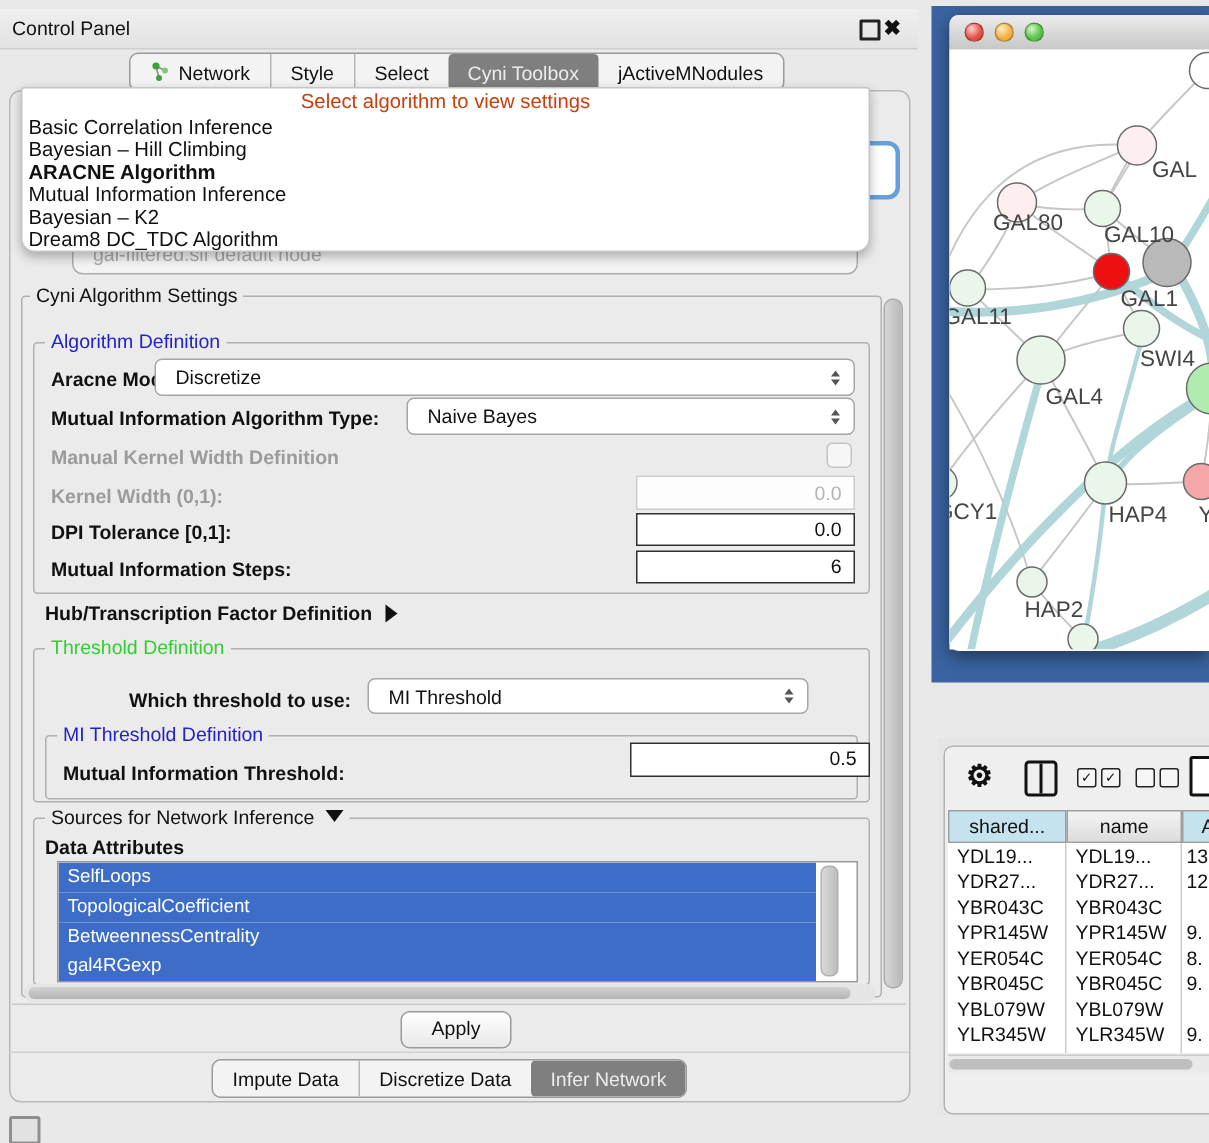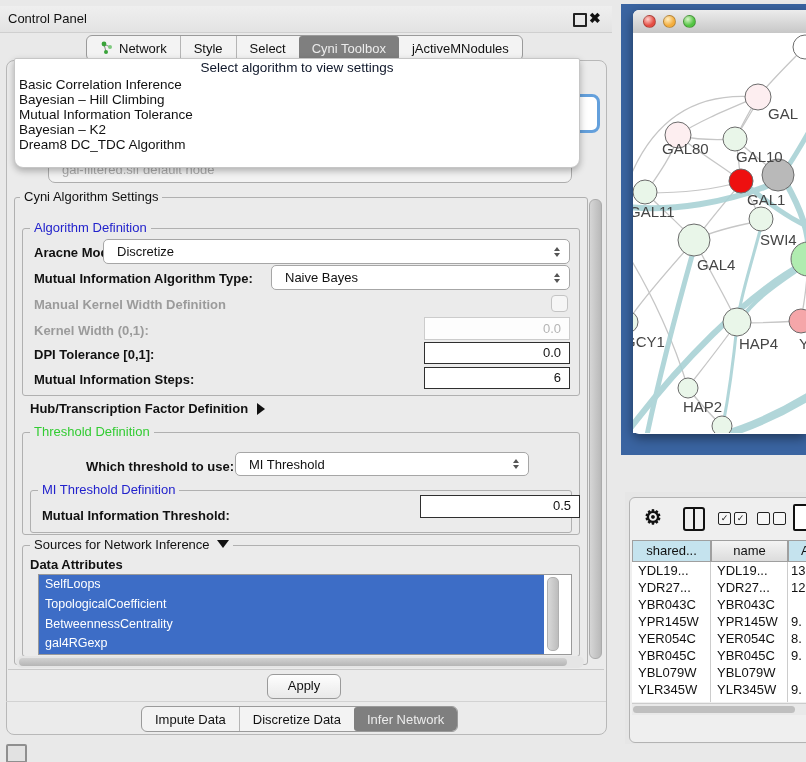--- a/index.html
+++ b/index.html
@@ -21,21 +21,21 @@
   .tab + .tab{border-left:1px solid #b5b5b5;}
   .tab.selected{background:var(--tab-selected-gray,#7f7f7f);color:#ececec;border-left:none;border-radius:3px;}
   .tab.selected + .tab{border-left:none;}
   .net-icon{display:inline-block;width:14px;height:14px;margin-right:5px;}
 
   .inner-panel{left:6px;top:60px;width:599px;height:673px;border:1px solid #b8b8b8;border-radius:8px;background:#ebebeb;}
 
   
   .popup{left:14px;top:58px;width:564px;height:108px;background:#fff;border:1px solid #c6c6c6;
          border-radius:2px 2px 9px 9px;box-shadow:0 3px 7px rgba(0,0,0,.28);z-index:30;}
-  .popup-placeholder{height:17px;padding-top:1px;text-align:center;color:#0f172a;font-size:13.5px;}
+  .popup-placeholder{height:17px;padding-top:1px;text-align:center;color:#c2410c;font-size:13.5px;}
   .algo-item{height:15px;line-height:15px;padding-left:4px;font-size:13.5px;white-space:nowrap;}
   .algo-item.bold{font-weight:bold;}
 
   .bg-combo{left:48px;top:157px;width:524px;height:26px;border:1px solid #adadad;border-radius:7px;
             background:#f3f3f3;color:#aaa;line-height:24px;padding-left:13px;z-index:6;box-sizing:border-box;}
   .focus-frag{left:556px;top:94px;width:38px;height:33px;border:3px solid #64a0dc;border-radius:8px;background:#fff;z-index:6;}
 
   
   .group{border:1px solid #b0b0b0;border-radius:3px;}
   .legend{position:absolute;background:#ebebeb;padding:0 4px;line-height:14px;white-space:nowrap;z-index:3;}
@@ -159,21 +159,22 @@
 
   <div class="abs focus-frag"></div>
   <div class="abs bg-combo">
     <span>gal-filtered.sif default node</span>
   </div>
 
   <div class="abs popup">
     <div class="popup-placeholder">Select algorithm to view settings</div>
     <div class="algo-item">Basic Correlation Inference</div>
     <div class="algo-item">Bayesian – Hill Climbing</div>
-    <div class="algo-item">Mutual Information Tolerance</div>
+    <div class="algo-item bold">ARACNE Algorithm</div>
+    <div class="algo-item">Mutual Information Inference</div>
     <div class="algo-item">Bayesian – K2</div>
     <div class="algo-item">Dream8 DC_TDC Algorithm</div>
   </div>
 
   <div class="abs group" style="left:14px;top:197px;width:572px;height:466px;"></div>
   <span class="legend" style="left:20px;top:190px;">Cyni Algorithm Settings</span>
   <div class="abs settings-vscroll"></div>
 
   <div class="abs group" style="left:22px;top:228px;width:556px;height:166px;"></div>
   <span class="legend blue" style="left:30px;top:221px;">Algorithm Definition</span>
@@ -215,21 +216,21 @@
   </div>
 
   <span class="flabel" style="left:30px;top:401px;">
     <span>Hub/Transcription Factor Definition</span><span class="arrow-right"></span>
   </span>
 
   <div class="abs group" style="left:22px;top:432px;width:556px;height:101px;"></div>
   <span class="legend green" style="left:30px;top:425px;">Threshold Definition</span>
 
   <span class="flabel" style="left:86px;top:459px;">Which threshold to use:</span>
-  <div class="combo" style="left:235px;top:452px;width:294px;height:24px;">
+  <div class="combo" style="left:245px;top:452px;width:294px;height:24px;">
     <span>MI Threshold</span>
     <span class="stepper">
         <span class="up"></span>
         <span class="dn"></span>
       </span>
   </div>
 
   <div class="abs group" style="left:30px;top:490px;width:540px;height:41px;"></div>
   <span class="legend blue" style="left:38px;top:483px;">MI Threshold Definition</span>
   <span class="flabel" style="left:42px;top:508px;">Mutual Information Threshold:</span>

